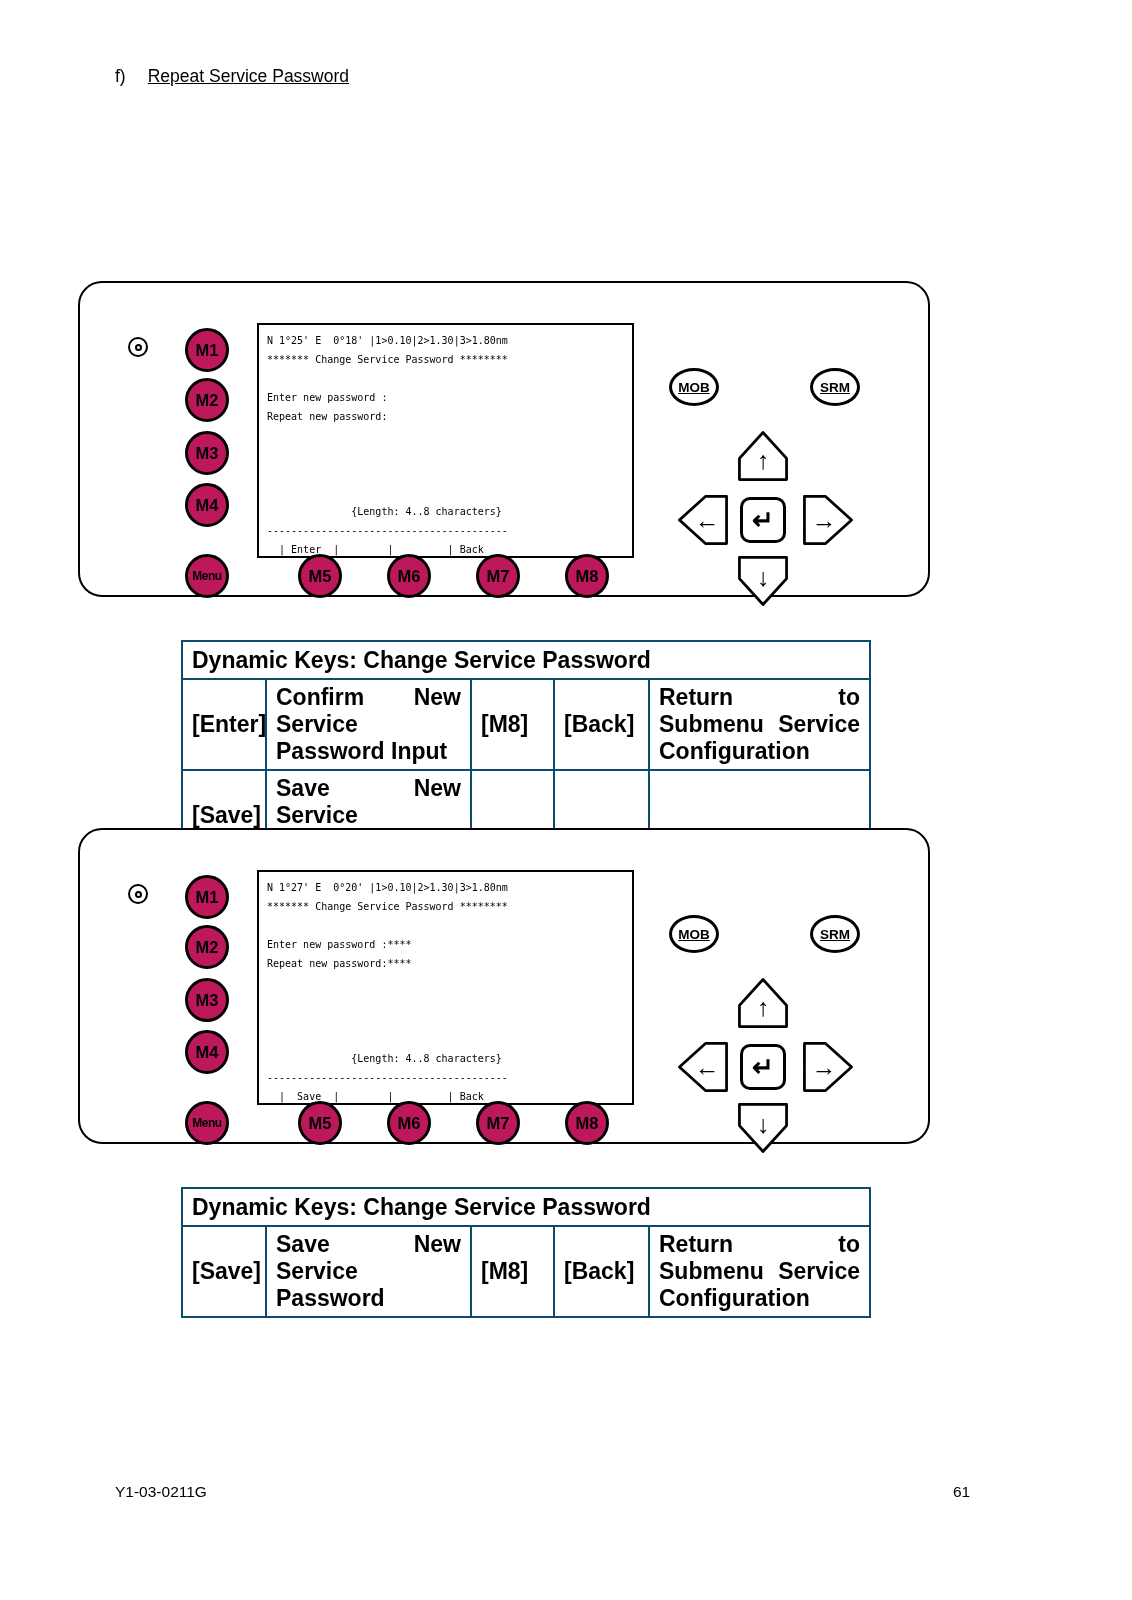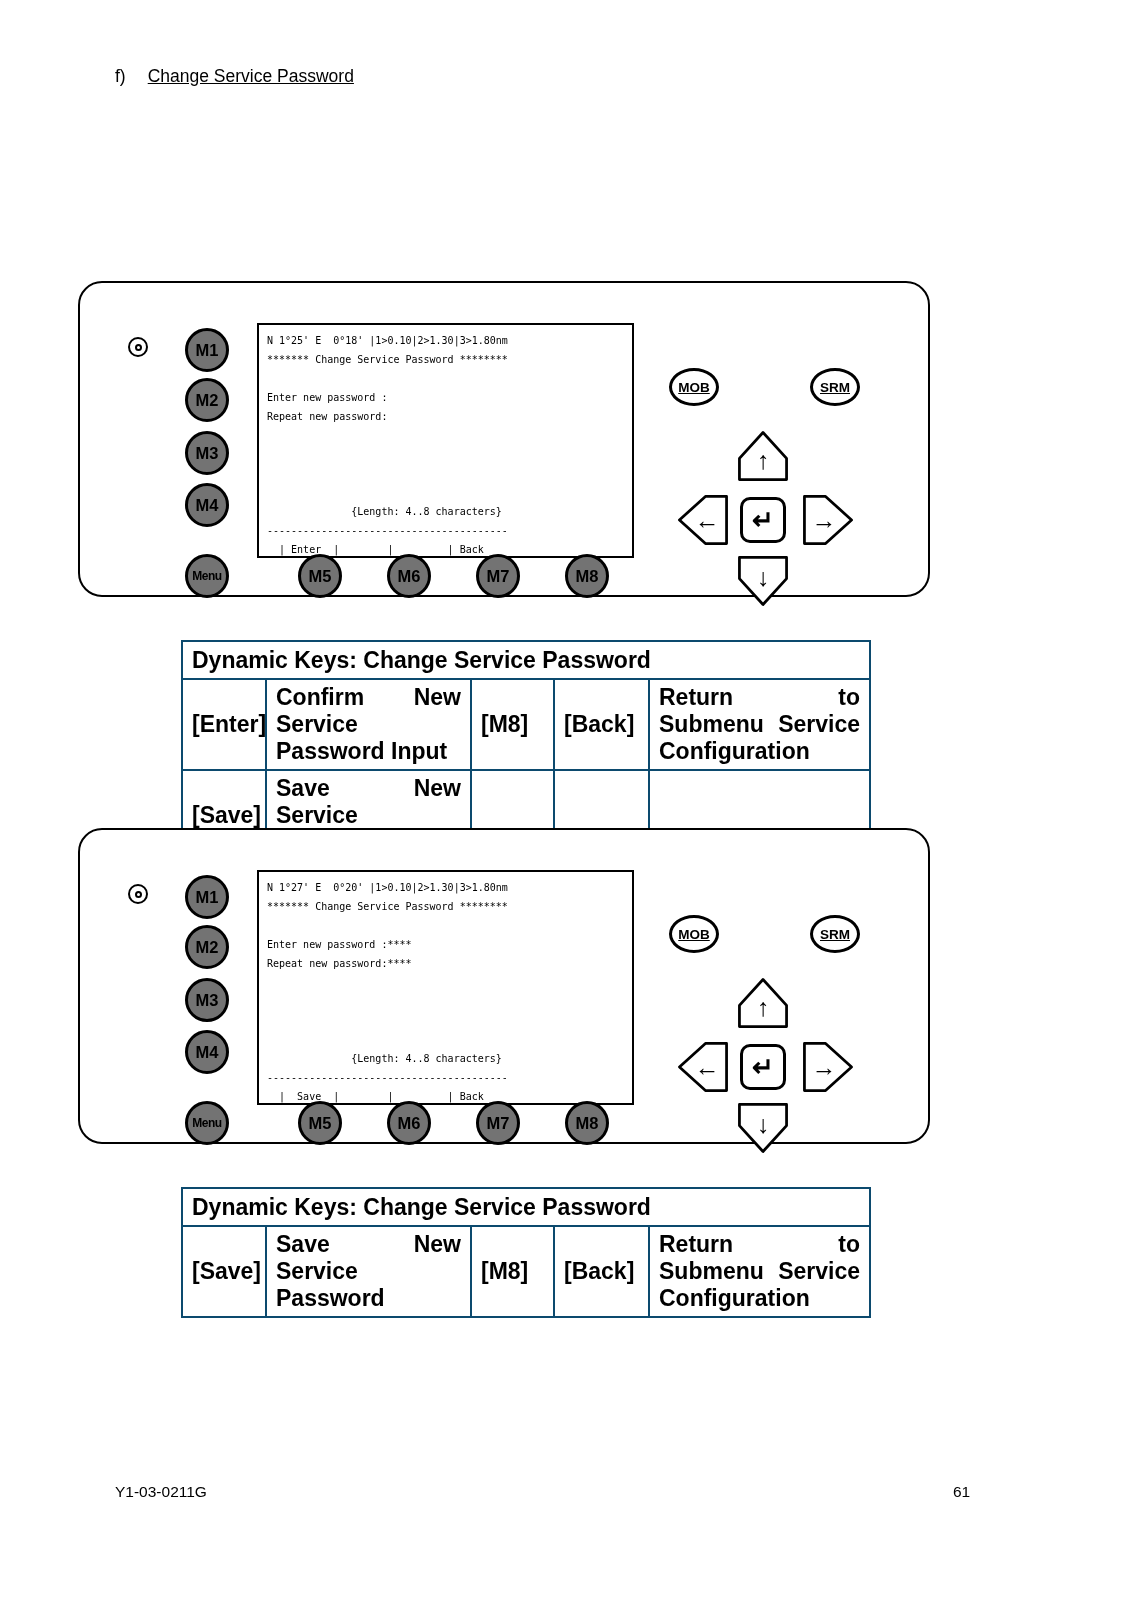--- a/index.html
+++ b/index.html
@@ -22,21 +22,21 @@
   .panel { position:absolute; left:78px; width:852px; height:316px;
            border:2.5px solid #000; border-radius:24px; background:#fff; }
 
   .indicator { position:absolute; left:48px; top:54px; width:20px; height:20px;
                border:2.5px solid #000; border-radius:50%;
                display:flex; align-items:center; justify-content:center; }
   .indicator-dot { width:7px; height:7px; border:2px solid #000; border-radius:50%; }
 
   .circle-btn { position:absolute; width:44px; height:44px; border:3px solid #000; border-radius:50%;
                 display:flex; align-items:center; justify-content:center;
-                font-weight:bold; font-size:16.5px; background:#737373; }
+                font-weight:bold; font-size:16.5px; background:#be185d; }
   .circle-btn.menu { font-size:12px; letter-spacing:-0.5px; }
 
   .oval-btn { position:absolute; width:50px; height:38px; border:3px solid #000; border-radius:50%;
               display:flex; align-items:center; justify-content:center;
               font-weight:bold; font-size:13.5px; background:#fff;text-decoration:underline; }
 
   .screen { position:absolute; left:177px; top:40px; width:377px; height:235px;
             border:2.5px solid #000; margin:0; padding:6px 8px; overflow:hidden;
             font-family:"DejaVu Sans Mono","Liberation Mono",monospace;
             font-size:10px; line-height:19px; white-space:pre; background:#fff; }
@@ -64,21 +64,21 @@
   .dyn-table td.key { font-weight:bold; }
   .dyn-table td.desc { text-align:justify; }
   .col1 { width:84px; } .col2 { width:205px; } .col3 { width:83px; } .col4 { width:95px; } .col5 { width:221px; }
 </style>
 </head>
 <body>
 
 <div class="page">
 
   <div class="heading">
-    <span class="prefix">f)</span><span class="title">Change Service Password</span>
+    <span class="prefix">f)</span><span class="title">Repeat Service Password</span>
   </div>
 
 
   <div class="panel" style="top:281px;">
     <div class="indicator">
         <div class="indicator-dot"></div>
       </div>
 
     <div class="circle-btn" style="left:105px; top:45px;">M1</div>
     <div class="circle-btn" style="left:105px; top:95px;">M2</div>

